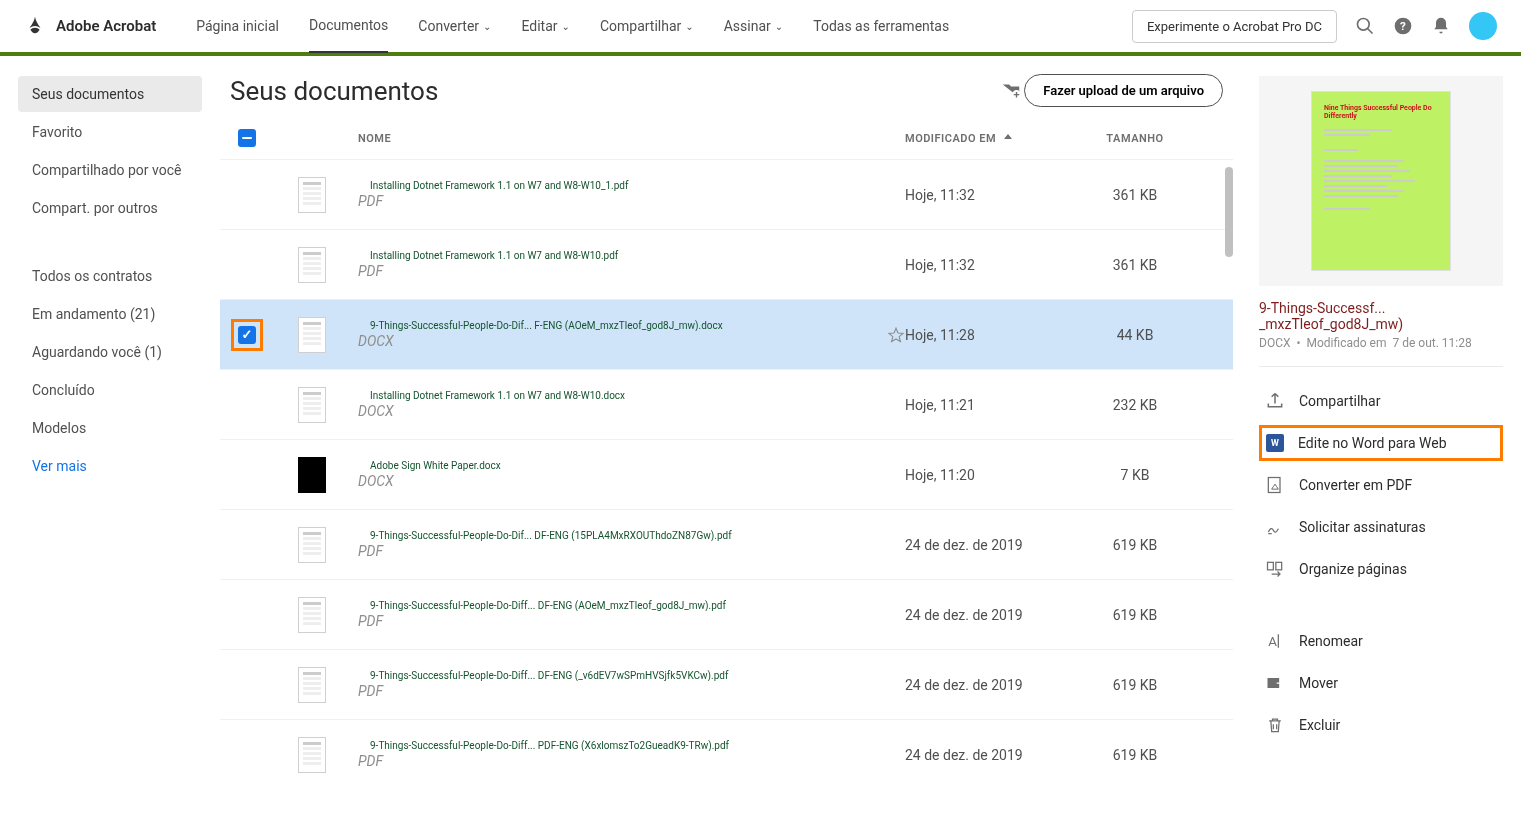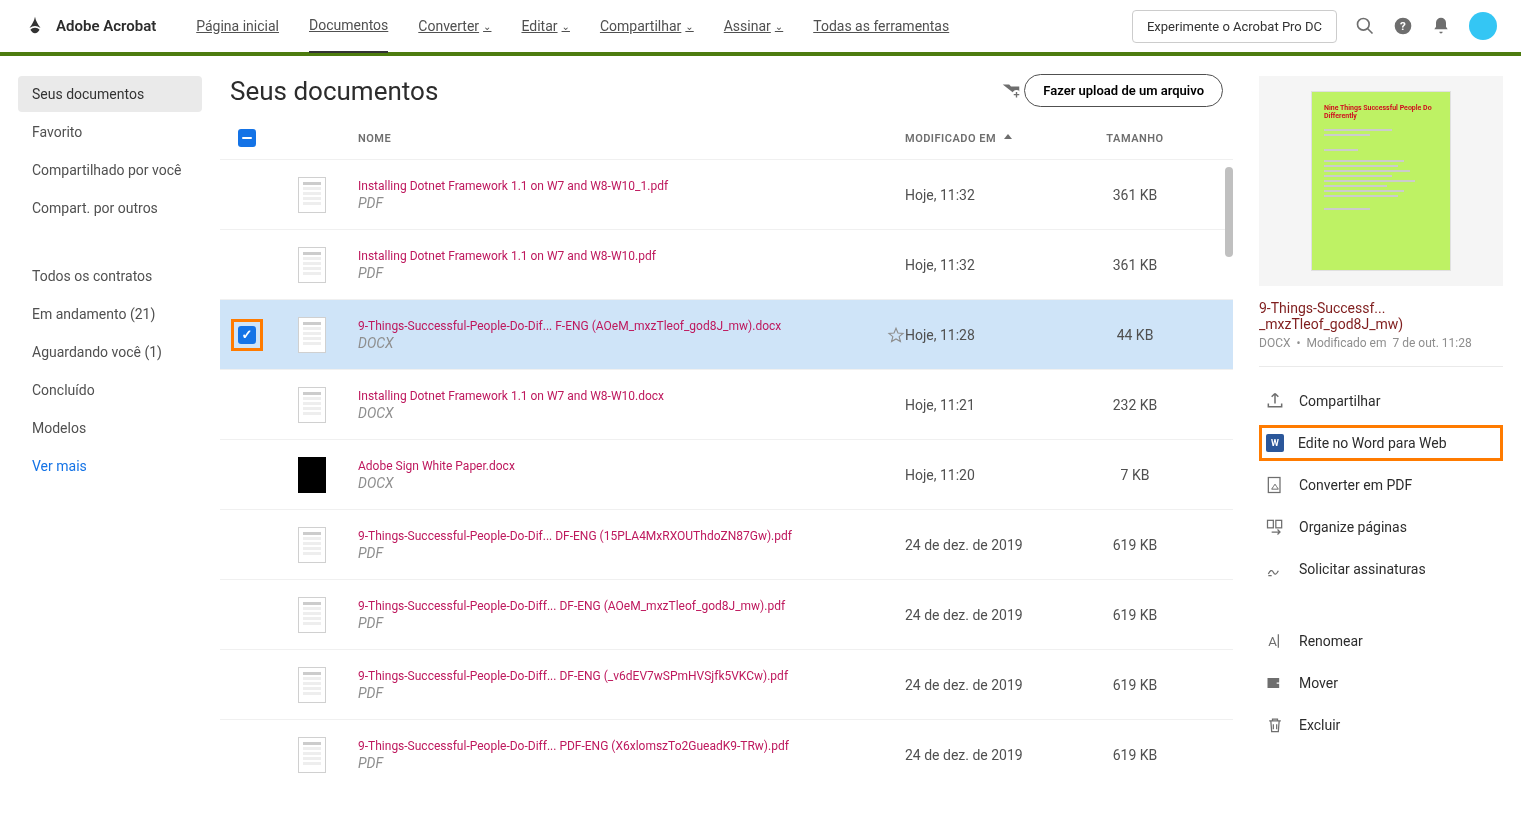--- a/index.html
+++ b/index.html
@@ -4,21 +4,21 @@
   <style>
     * { margin: 0; padding: 0; box-sizing: border-box; font-family: -apple-system, BlinkMacSystemFont, 'Segoe UI', Roboto, Arial, sans-serif; }
     body { background: #fff; color: #333; font-size: 14px; }
     
     
     .topnav { display: flex; align-items: center; height: 56px; padding: 0 24px; border-bottom: 4px solid #4d7c0f; }
     .logo-section { display: flex; align-items: center; gap: 10px; margin-right: 40px; }
     .logo-icon { width: 22px; height: 22px; }
     .logo-text { font-weight: 600; font-size: 15px; color: #2c2c2c; }
     .nav-tabs { display: flex; gap: 30px; flex: 1; }
-    .nav-tab { color: #505050; cursor: pointer; padding: 18px 0; position: relative; display: flex; align-items: center; gap: 4px; text-decoration: underline; }
+    .nav-tab { color: #505050; cursor: pointer; padding: 18px 0; position: relative; display: flex; align-items: center; gap: 4px; }
     .nav-tab.active { border-bottom: 2px solid #333; }
     .chev { font-size: 10px; }
     .topnav-right { display: flex; align-items: center; gap: 18px; }
     .promo-btn { border: 1px solid #ccc; border-radius: 4px; padding: 8px 14px; background: #fff; cursor: pointer; font-size: 13px; color: #333; }
     .top-icon { width: 20px; height: 20px; cursor: pointer; color: #6e6e6e; }
     .avatar { width: 28px; height: 28px; border-radius: 50%; background: #34c6f4; cursor: pointer; }
     
     
     .layout { display: flex; }
     
@@ -48,21 +48,21 @@
     .indet-check { width: 18px; height: 18px; background: #1473e6; border-radius: 3px; display: flex; align-items: center; justify-content: center; }
     .indet-check::after { content: ""; width: 10px; height: 2.5px; background: #fff; border-radius: 1px; }
     
     .rows { max-height: 630px; overflow-y: auto; }
     .row { display: flex; align-items: center; padding: 16px 18px; border-top: 1px solid #f0f0f0; cursor: pointer; min-height: 70px; }
     .row.selected { background: #cfe4f8; }
     .file-thumb { width: 28px; height: 36px; border: 1px solid #d0d0d0; background: #fff; position: relative; }
     .file-thumb::before { content: ""; position: absolute; top: 4px; left: 4px; right: 4px; height: 3px; background: #ccc; box-shadow: 0 5px 0 #eee, 0 10px 0 #eee, 0 15px 0 #eee, 0 20px 0 #eee; }
     .file-thumb.dark { background: #000; border-color: #000; }
     .file-thumb.dark::before { display: none; }
-    .file-name { color: #be185d; font-size: 12px; margin-bottom: 2px; white-space: nowrap; overflow: hidden; text-overflow: ellipsis; }
+    .file-name { color: #14532d; font-size: 10px; margin-bottom: 2px; white-space: nowrap; overflow: hidden; text-overflow: ellipsis; margin-left: 12px; }
     .file-ext { color: #8e8e8e; font-size: 14px; font-style: italic; }
     .row-date { color: #505050; font-size: 14px; }
     .row-size { color: #505050; font-size: 14px; }
     .check-cell { width: 60px; display: flex; align-items: center; }
     .checkbox { width: 18px; height: 18px; border-radius: 3px; }
     .checkbox.checked { background: #1473e6; display: flex; align-items: center; justify-content: center; }
     .checkbox.checked::after { content: "✓"; color: #fff; font-size: 13px; font-weight: bold; }
     .highlight-box { border: 3px solid #ff7b00; padding: 4px; margin-left: -7px; }
     .star-ic { width: 18px; height: 18px; color: #8e8e8e; margin-left: 10px; flex-shrink: 0; }
     .name-wrap { display: flex; align-items: center; min-width: 0; }
@@ -359,32 +359,32 @@
       </div>
       <div class="action-item">
         <svg class="action-ic" viewBox="0 0 24 24">
             <rect x="4" y="3" width="14" height="18" fill="none" stroke="currentColor" stroke-width="1.5"></rect>
             <path d="M10 14l2-3 2 3m-4 0l-2 3h8l-2-3" fill="none" stroke="currentColor" stroke-width="1.2"></path>
           </svg>
         <span>Converter em PDF</span>
       </div>
       <div class="action-item">
         <svg class="action-ic" viewBox="0 0 24 24">
+            <path fill="none" stroke="currentColor" stroke-width="1.5" d="M4 18c2-4 4-6 6-2s4 2 6-2m-12 6h4"></path>
+          </svg>
+        <span>Solicitar assinaturas</span>
+      </div>
+      <div class="action-item">
+        <svg class="action-ic" viewBox="0 0 24 24">
             <rect x="3" y="4" width="7" height="9" fill="none" stroke="currentColor" stroke-width="1.5"></rect>
             <rect x="13" y="4" width="7" height="9" fill="none" stroke="currentColor" stroke-width="1.5"></rect>
             <path d="M8 18h10m-3-3l3 3-3 3" fill="none" stroke="currentColor" stroke-width="1.5"></path>
           </svg>
         <span>Organize páginas</span>
       </div>
-      <div class="action-item">
-        <svg class="action-ic" viewBox="0 0 24 24">
-            <path fill="none" stroke="currentColor" stroke-width="1.5" d="M4 18c2-4 4-6 6-2s4 2 6-2m-12 6h4"></path>
-          </svg>
-        <span>Solicitar assinaturas</span>
-      </div>
       <div class="action-gap"></div>
       <div class="action-item">
         <svg class="action-ic" viewBox="0 0 24 24">
             <text x="4" y="18" font-size="16" fill="currentColor">A</text>
             <line x1="16" y1="4" x2="16" y2="20" stroke="currentColor" stroke-width="1.5"></line>
           </svg>
         <span>Renomear</span>
       </div>
       <div class="action-item">
         <svg class="action-ic" viewBox="0 0 24 24">

